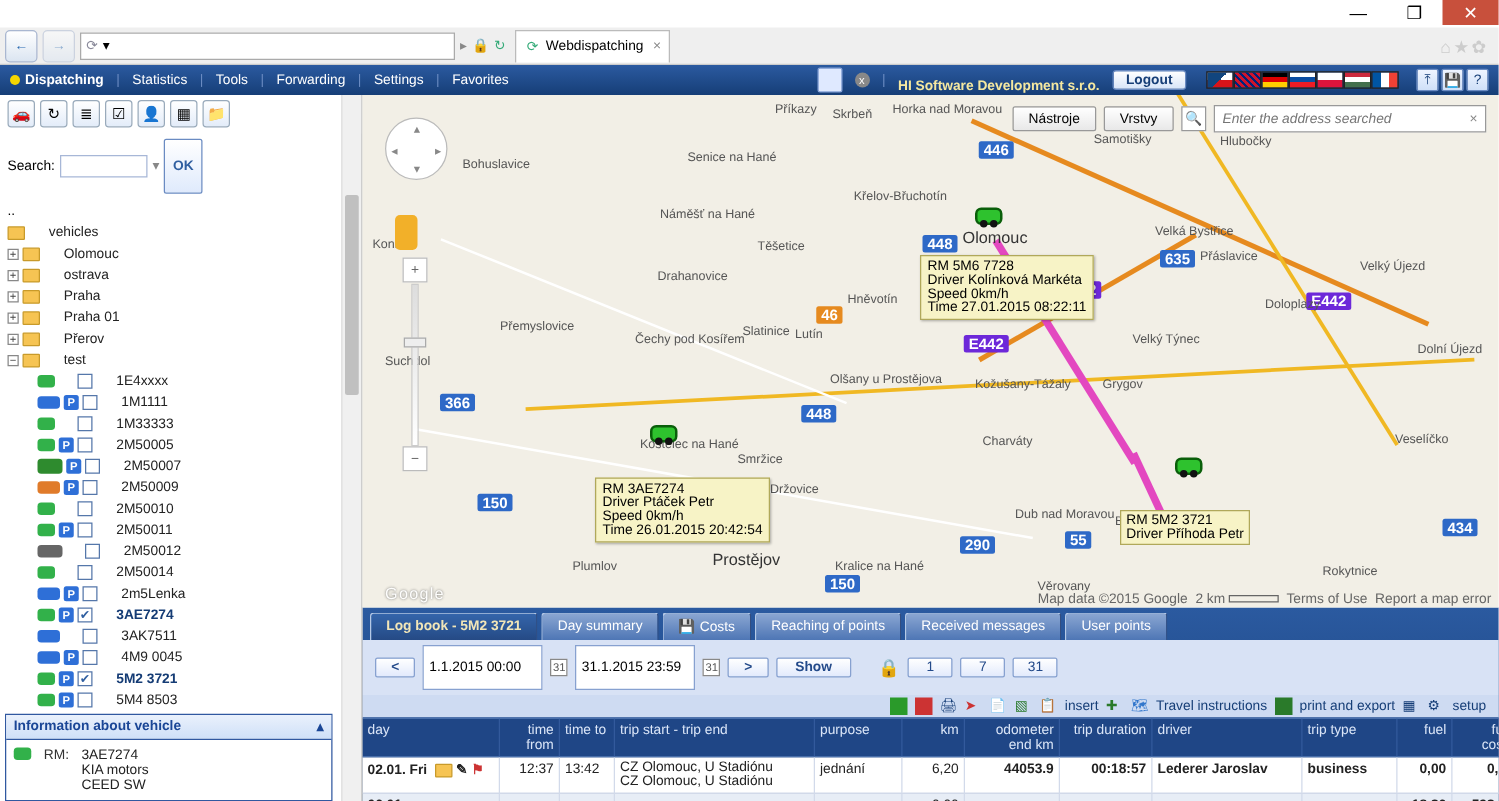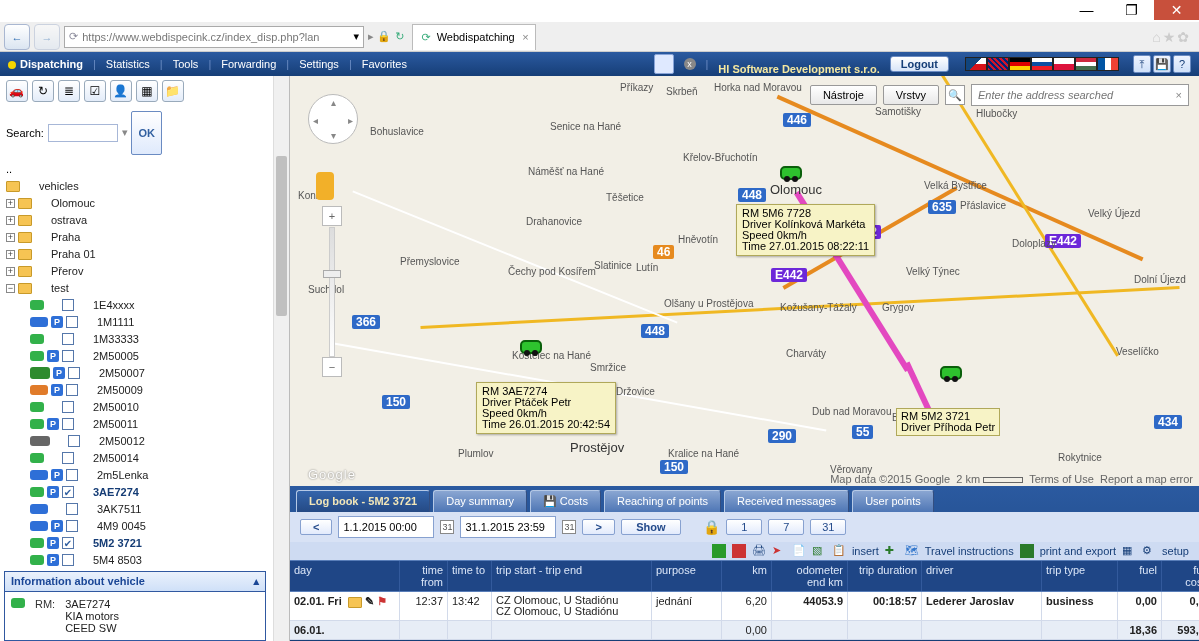--- a/index.html
+++ b/index.html
@@ -106,21 +106,21 @@
   .scaleseg { border:1px solid #666; height:6px; width:40px; display:inline-block; vertical-align:middle;}
   .googlelabel { position:absolute; left:18px; bottom:4px; color:#fff; text-shadow:0 0 2px #555; font-size:13px; letter-spacing:1px; opacity:.9;}
 
   
   .bottompanel { flex:1; background:linear-gradient(#2b5aa0,#163e77); display:flex; flex-direction:column; min-height:0;}
   .tabsrow { display:flex; gap:3px; padding:4px 6px 0 6px;}
   .btab { padding:4px 12px; background:linear-gradient(#8aa6d2,#4e76b5); color:#fff; border-top:1px solid #b5c9e6; border-left:1px solid #b5c9e6; border-right:1px solid #334e80; border-radius:3px 3px 0 0; cursor:pointer; white-space:nowrap;}
   .btab.active { background:linear-gradient(#3465ab,#254a85); color:#f2e6b8; font-weight:bold;}
   .filterrow { display:flex; align-items:center; gap:6px; padding:4px 10px; background:#d8e2f5; color:#333;}
   .navbtn { border:1px solid #87a1d0; background:linear-gradient(#fff,#e2eafc); padding:1px 12px; border-radius:2px; color:#234a8a; font-weight:bold; cursor:pointer;}
-  .datein { border:1px solid #87a1d0; height:22px; padding:0 4px; width:96px;}
+  .datein { border:1px solid #87a1d0; height:36px; padding:0 4px; width:96px;}
   .calicon { width:14px; height:14px; border:1px solid #888; background:#fff; font-size:9px; text-align:center; line-height:12px; color:#555;}
   .daybtn { border:1px solid #87a1d0; background:linear-gradient(#fff,#e2eafc); width:36px; text-align:center; border-radius:2px; padding:1px 0; cursor:pointer; color:#234a8a;}
   .toolrow { display:flex; justify-content:flex-end; align-items:center; gap:6px; padding:2px 10px; background:#cedbf2; color:#163e77;}
   .toolrow a { color:#163e77; text-decoration:none; cursor:pointer;}
   .minicon { width:14px; height:14px; display:inline-block; vertical-align:middle;}
 
   .gridhdrow { display:grid; grid-template-columns:110px 48px 44px 160px 70px 50px 76px 74px 120px 76px 44px 54px 50px; background:#1f4686; color:#dbe6f8; border-top:1px solid #587db8; border-bottom:1px solid #587db8;}
   .gridhdrow > div { padding:3px 4px; border-right:1px solid #335a9c; line-height:12px;}
   .gridrow { display:grid; grid-template-columns:110px 48px 44px 160px 70px 50px 76px 74px 120px 76px 44px 54px 50px; background:#fff; color:#222;}
   .gridrow.alt { background:#e7edf6;}
@@ -140,21 +140,20 @@
   <div class="winbtn">—</div>
   <div class="winbtn">❐</div>
   <div class="winbtn close">✕</div>
 </div>
 
 <div class="addrbar">
   <div class="iebtn">←</div>
   <div class="iebtn" style="opacity:.5">→</div>
   <div class="addrinput">
     <span style="color:#889">⟳</span>
-    <input value="https://www.webdispecink.cz/index_disp.php?lan" style="">
     <span>▾</span>
   </div>
   <span style="color:#888">▸</span>
   <span>🔒</span>
   <span style="color:#3a7">↻</span>
   <div class="tabstrip">
     <div class="tab">
       <span style="color:#3a7">⟳</span>
       <span>Webdispatching</span>
       <span class="x">×</span>

